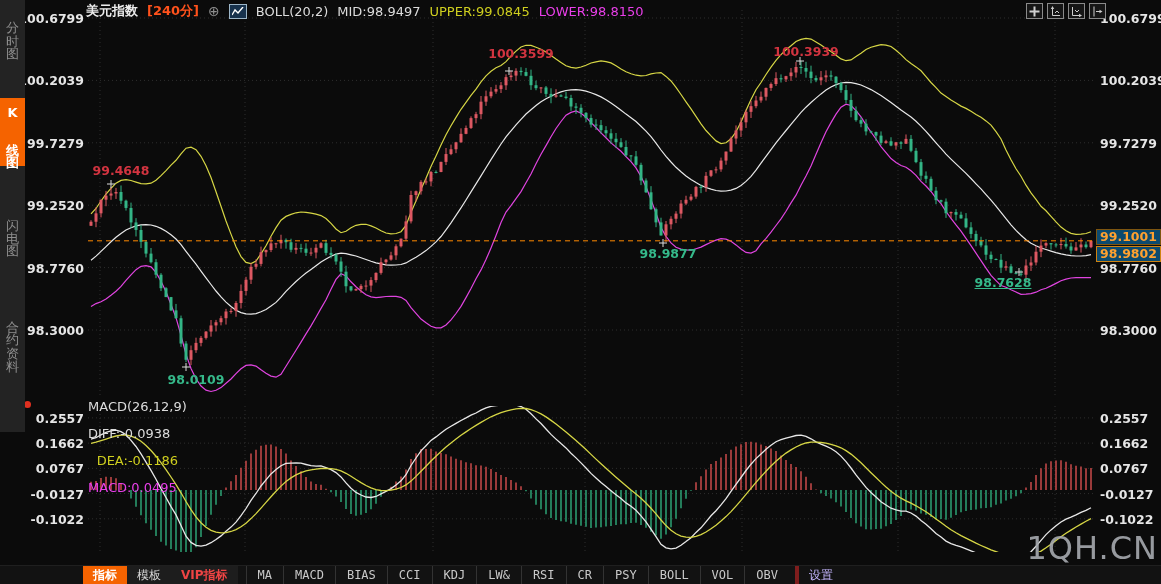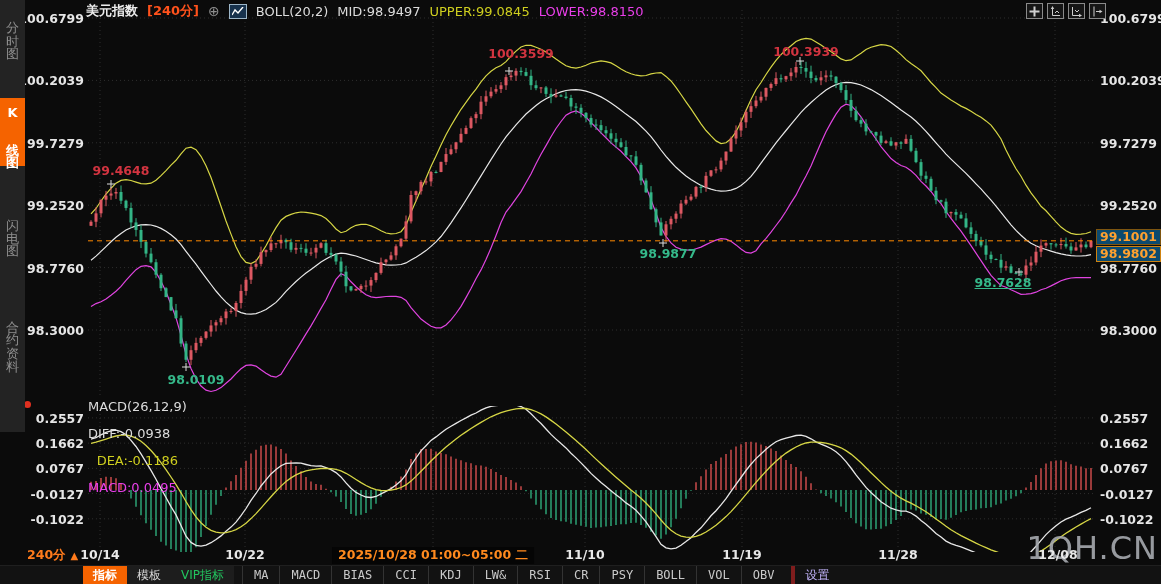--- a/index.html
+++ b/index.html
@@ -66,21 +66,21 @@
   
   #watermark{position:absolute;right:3px;top:529px;z-index:5;font-size:32px;letter-spacing:1px;
     color:rgba(166,170,175,0.9);pointer-events:none;}
 
   
   #toolbar{position:absolute;left:0;top:565px;width:1161px;height:19px;background:#121212;z-index:8;
     display:flex;align-items:stretch;padding-left:83px;box-sizing:border-box;border-top:1px solid #1f1f1f;}
   .tb{background:#1d1d1d;border:none;color:#d6d6d6;font-family:"DejaVu Sans",sans-serif;font-size:12px;
     padding:0 10px;cursor:pointer;line-height:19px;height:19px;}
   .tb.active{background:#f56300;color:#fff;font-weight:700;}
-  .tb.vip{color:#22c55e;font-weight:400;margin-right:8px;}
+  .tb.vip{color:#ef4444;font-weight:700;margin-right:8px;}
   .ind{background:transparent;border:none;border-left:1px solid #333;color:#c9c9c9;
     font-family:"DejaVu Sans Mono",monospace;font-size:12px;padding:0 11px;cursor:pointer;height:19px;line-height:19px;}
   .tb.settings{background:transparent;border-left:4px solid #7f1d1d;color:#c4b5fd;margin-left:6px;}
 </style>
 </head>
 <body>
 
 <div id="app">
   <svg id="chart-svg" width="1161" height="584">
       <defs>
@@ -838,34 +838,20 @@
     </div>
 
   <span id="macd-marker"></span>
   <div id="macd-header">
     <span class="wlbl">MACD(26,12,9)</span>
     <span class="wlbl">DIFF:-0.0938</span>
     <span class="ylbl">DEA:-0.1186</span>
     <span class="mlbl">MACD:0.0495</span>
   </div>
 
-  <div id="xaxis">
-    <div id="period-btn">
-      <span>240分</span><span class="tri">▲</span>
-    </div>
-    <div id="dates">
-        <div class="dlbl" style="left: 100px;">10/14</div>
-        <div class="dlbl" style="left: 245px;">10/22</div>
-        <div class="dlbl dhl" style="left: 433px;">2025/10/28 01:00~05:00 二</div>
-        <div class="dlbl" style="left: 585px;">11/10</div>
-        <div class="dlbl" style="left: 742px;">11/19</div>
-        <div class="dlbl" style="left: 898px;">11/28</div>
-        <div class="dlbl" style="left: 1058px;">12/08</div>
-      </div>
-  </div>
 
   <div id="watermark">1QH.CN</div>
 
   <div id="toolbar">
     <button class="tb active">指标</button>
     <button class="tb">模板</button>
     <button class="tb vip">VIP指标</button>
     <span id="ind-btns" style="display:flex">
         <button class="ind">MA</button>
         <button class="ind">MACD</button>

